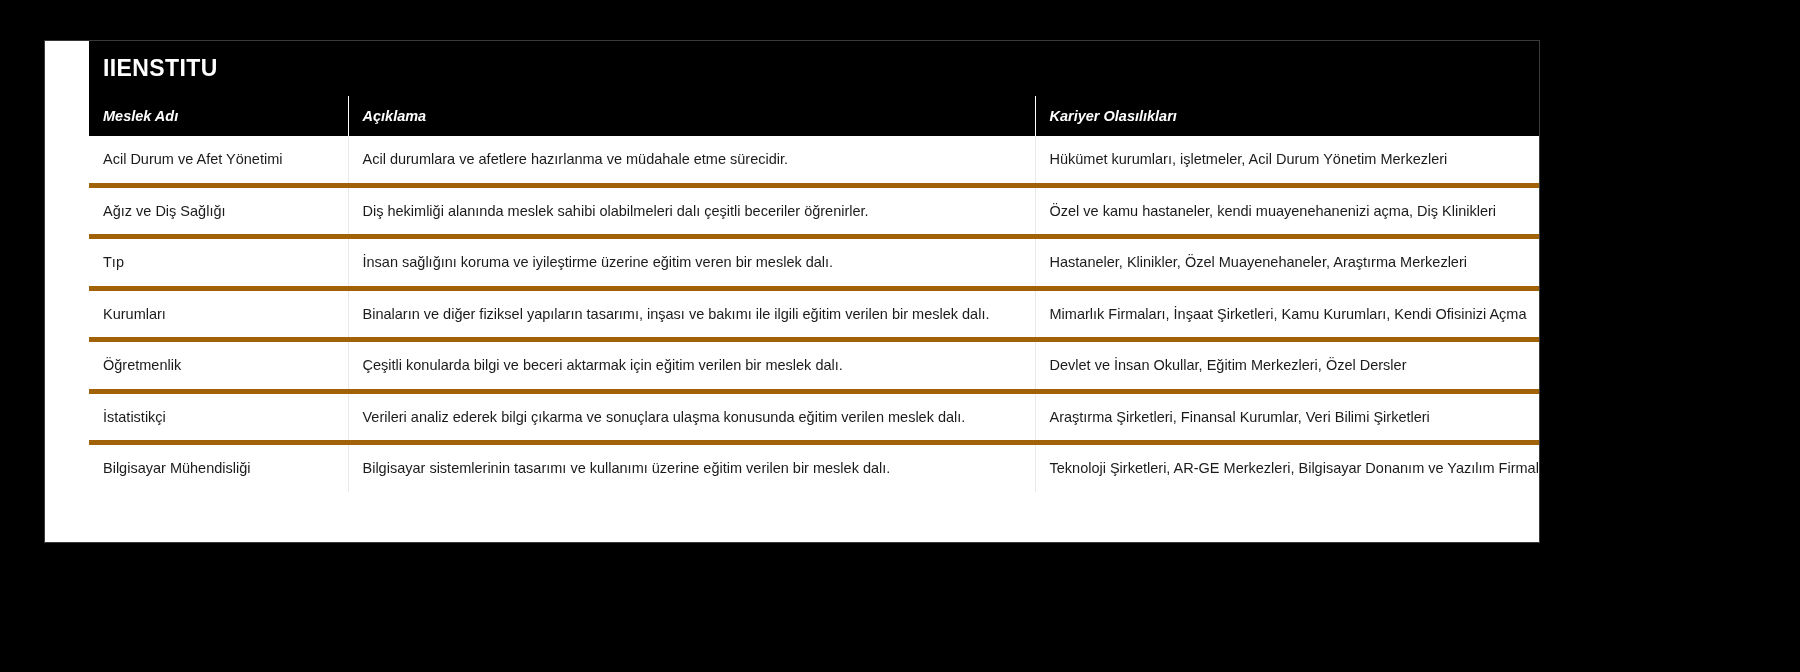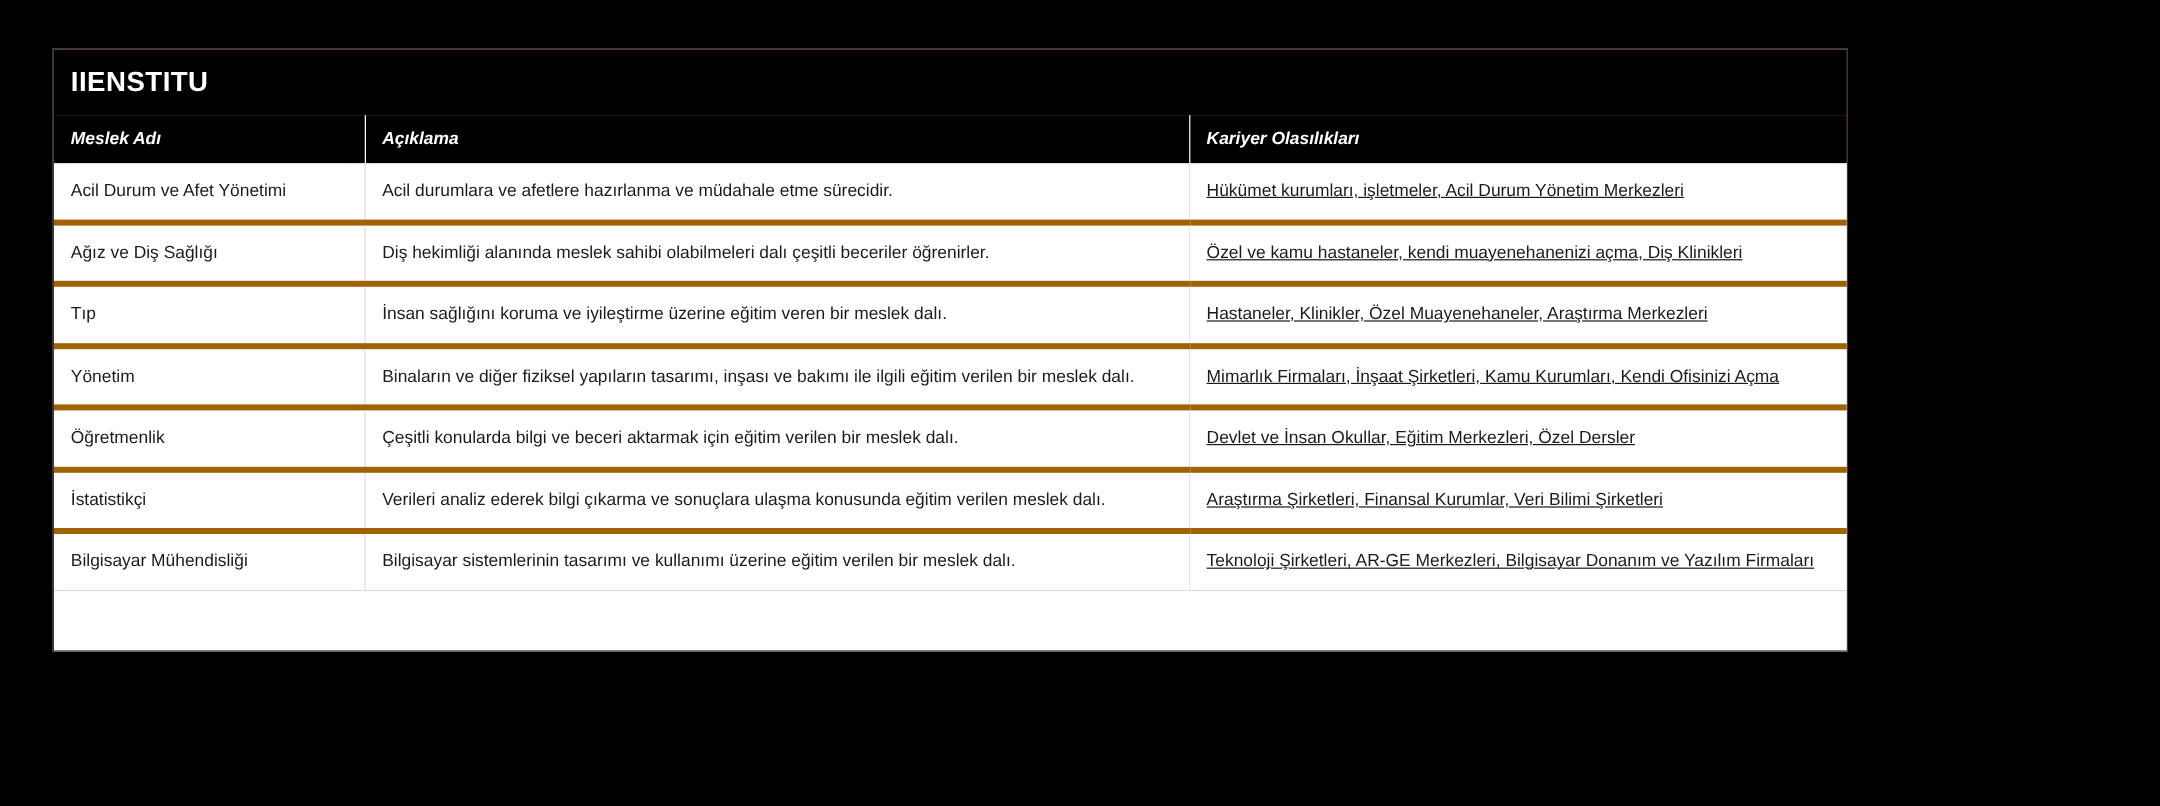--- a/index.html
+++ b/index.html
@@ -31,21 +31,22 @@
     width: 1496px;      
     height: 503px;
     overflow: hidden;
     background: #ffffff;
     border: 1px solid #3a3a3a;
     box-sizing: border-box;
   }
 
   .card-inner {
     width: 1600px;      
-    background: #ef4444;
+    background: #701a75;
+    margin-left: 44px;
   }
 
   
   .brand-bar {
     background: #000000;
     height: 55px;
     display: flex;
     align-items: center;
     padding: 0 0 0 14px;
     box-sizing: border-box;
@@ -92,21 +93,21 @@
     line-height: 1.42;
     border-bottom: 5px solid #a16207;
     border-right: 1px solid #e9e9e9;
     background: #ffffff;
   }
   tbody td:last-child { border-right: none; }
   tbody tr:last-child td { border-bottom: none; }
 
   td.cell-name   { color: #1b1b1b; }
   td.cell-desc   { color: #1b1b1b; }
-  td.cell-career { color: #1b1b1b; text-decoration: underline; }
+  td.cell-career { color: #1b1b1b; }
 </style>
 </head>
 <body>
 
 <div class="page">
   <div class="card-clip">
     <div class="card-inner">
 
       <div class="brand-bar">
         <span class="brand-logo">IIENSTITU</span>
@@ -135,21 +136,21 @@
               <td class="cell-name">Ağız ve Diş Sağlığı</td>
               <td class="cell-desc">Diş hekimliği alanında meslek sahibi olabilmeleri dalı çeşitli beceriler öğrenirler.</td>
               <td class="cell-career">Özel ve kamu hastaneler, kendi muayenehanenizi açma, Diş Klinikleri</td>
             </tr>
             <tr>
               <td class="cell-name">Tıp</td>
               <td class="cell-desc">İnsan sağlığını koruma ve iyileştirme üzerine eğitim veren bir meslek dalı.</td>
               <td class="cell-career">Hastaneler, Klinikler, Özel Muayenehaneler, Araştırma Merkezleri</td>
             </tr>
             <tr>
-              <td class="cell-name">Yönetim</td>
+              <td class="cell-name">Kurumları</td>
               <td class="cell-desc">Binaların ve diğer fiziksel yapıların tasarımı, inşası ve bakımı ile ilgili eğitim verilen bir meslek dalı.</td>
               <td class="cell-career">Mimarlık Firmaları, İnşaat Şirketleri, Kamu Kurumları, Kendi Ofisinizi Açma</td>
             </tr>
             <tr>
               <td class="cell-name">Öğretmenlik</td>
               <td class="cell-desc">Çeşitli konularda bilgi ve beceri aktarmak için eğitim verilen bir meslek dalı.</td>
               <td class="cell-career">Devlet ve İnsan Okullar, Eğitim Merkezleri, Özel Dersler</td>
             </tr>
             <tr>
               <td class="cell-name">İstatistikçi</td>

